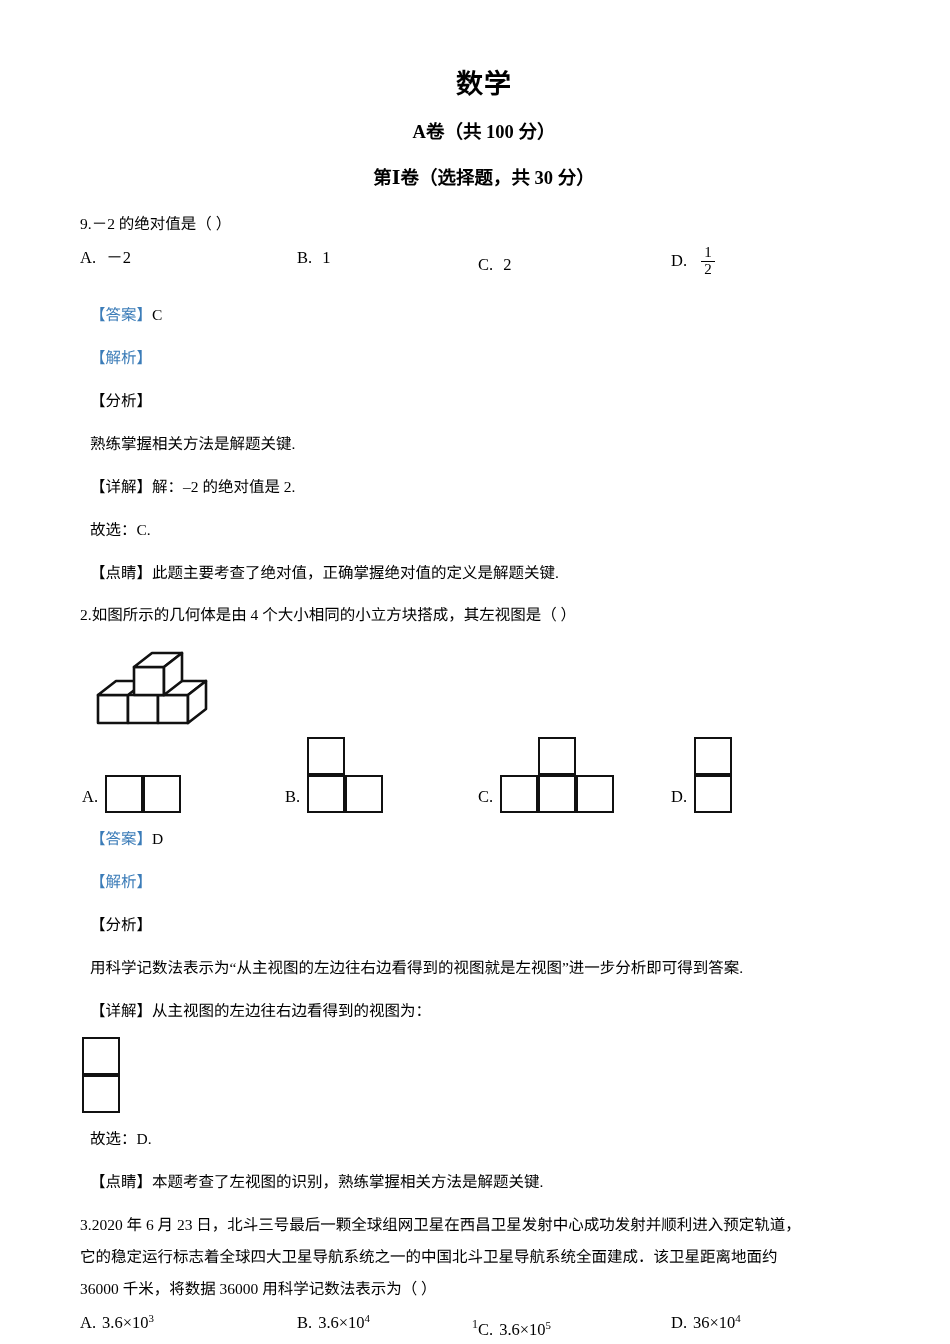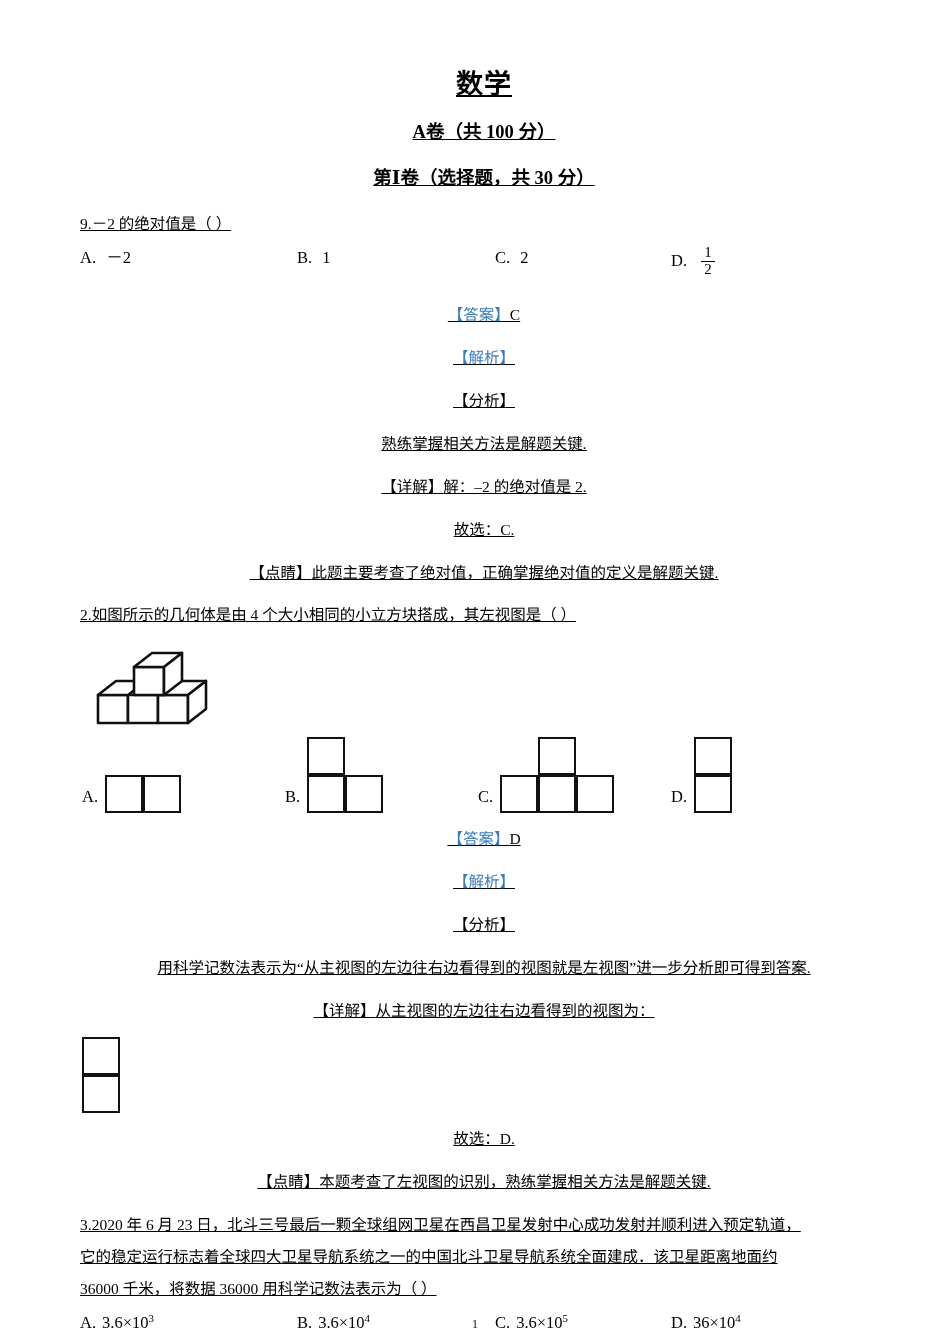--- a/index.html
+++ b/index.html
@@ -15,21 +15,20 @@
     font-family: "Liberation Serif", "DejaVu Serif", serif;
     color: #000000;
     overflow: hidden;
   }
   .page {
     position: relative;
     width: 950px;
     height: 1344px;
     box-sizing: border-box;
     padding: 52px 62px 12px 80px;
-    text-decoration: underline;
   }
 
   
   .doc-title {
     text-align: center;
     font-size: 27px;
     font-weight: 700;
     line-height: 1.35;
     margin: 14px 0 16px 0;
     letter-spacing: 1px;
@@ -54,41 +53,40 @@
   .q-line {
     font-size: 15.5px;
     line-height: 2.05;
     text-align: justify;
     margin: 0;
   }
   .sol-line {
     font-size: 15.5px;
     line-height: 2.12;
     margin: 10px;
-    text-align: center;
   }
   .tag-blue { color: #3b7cb8; }
 
   
   .opt-row {
     position: relative;
     font-size: 16.5px;
     line-height: 1.6;
     height: 44px;
     margin: 6px 0 2px 0;
   }
   .opt {
     position: absolute;
     top: 0;
     white-space: nowrap;
   }
   .opt .lbl { margin-right: 6px; }
   .o1 { left: 0px; }
   .o2 { left: 217px; }
-  .o3 { left: 415px; }
+  .o3 { left: 398px; margin-top: 7px; }
   .o4 { left: 591px; }
 
   
   .frac {
     display: inline-block;
     vertical-align: -0.55em;
     text-align: center;
     font-size: 15px;
     line-height: 1.05;
     margin-left: 4px;

